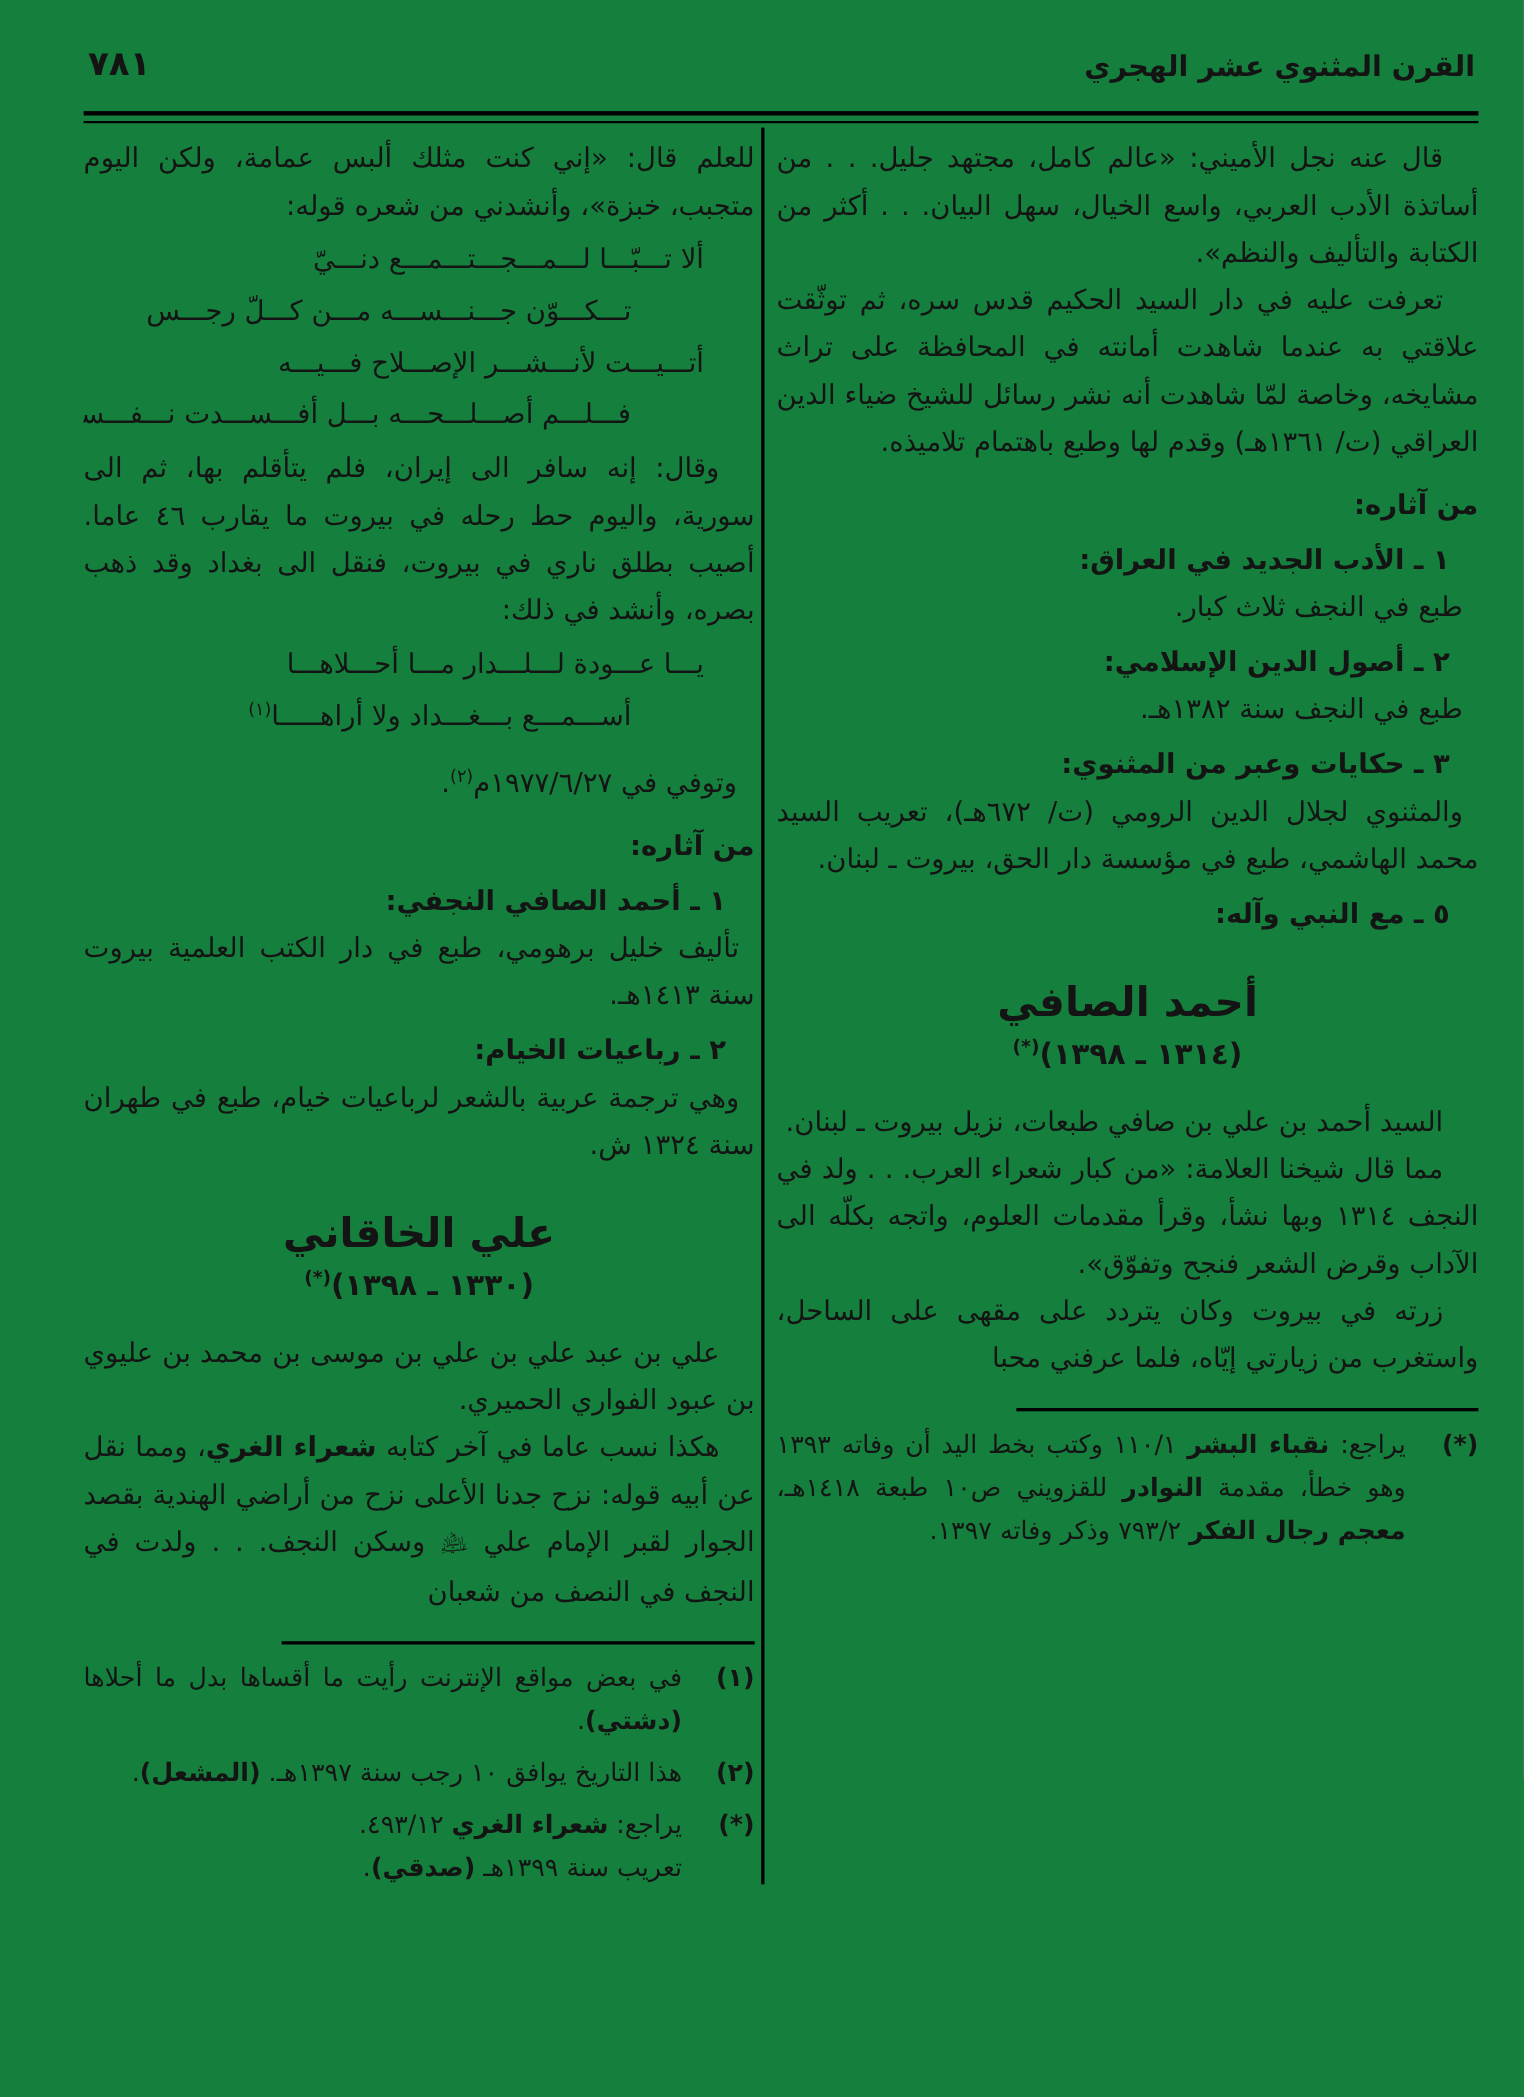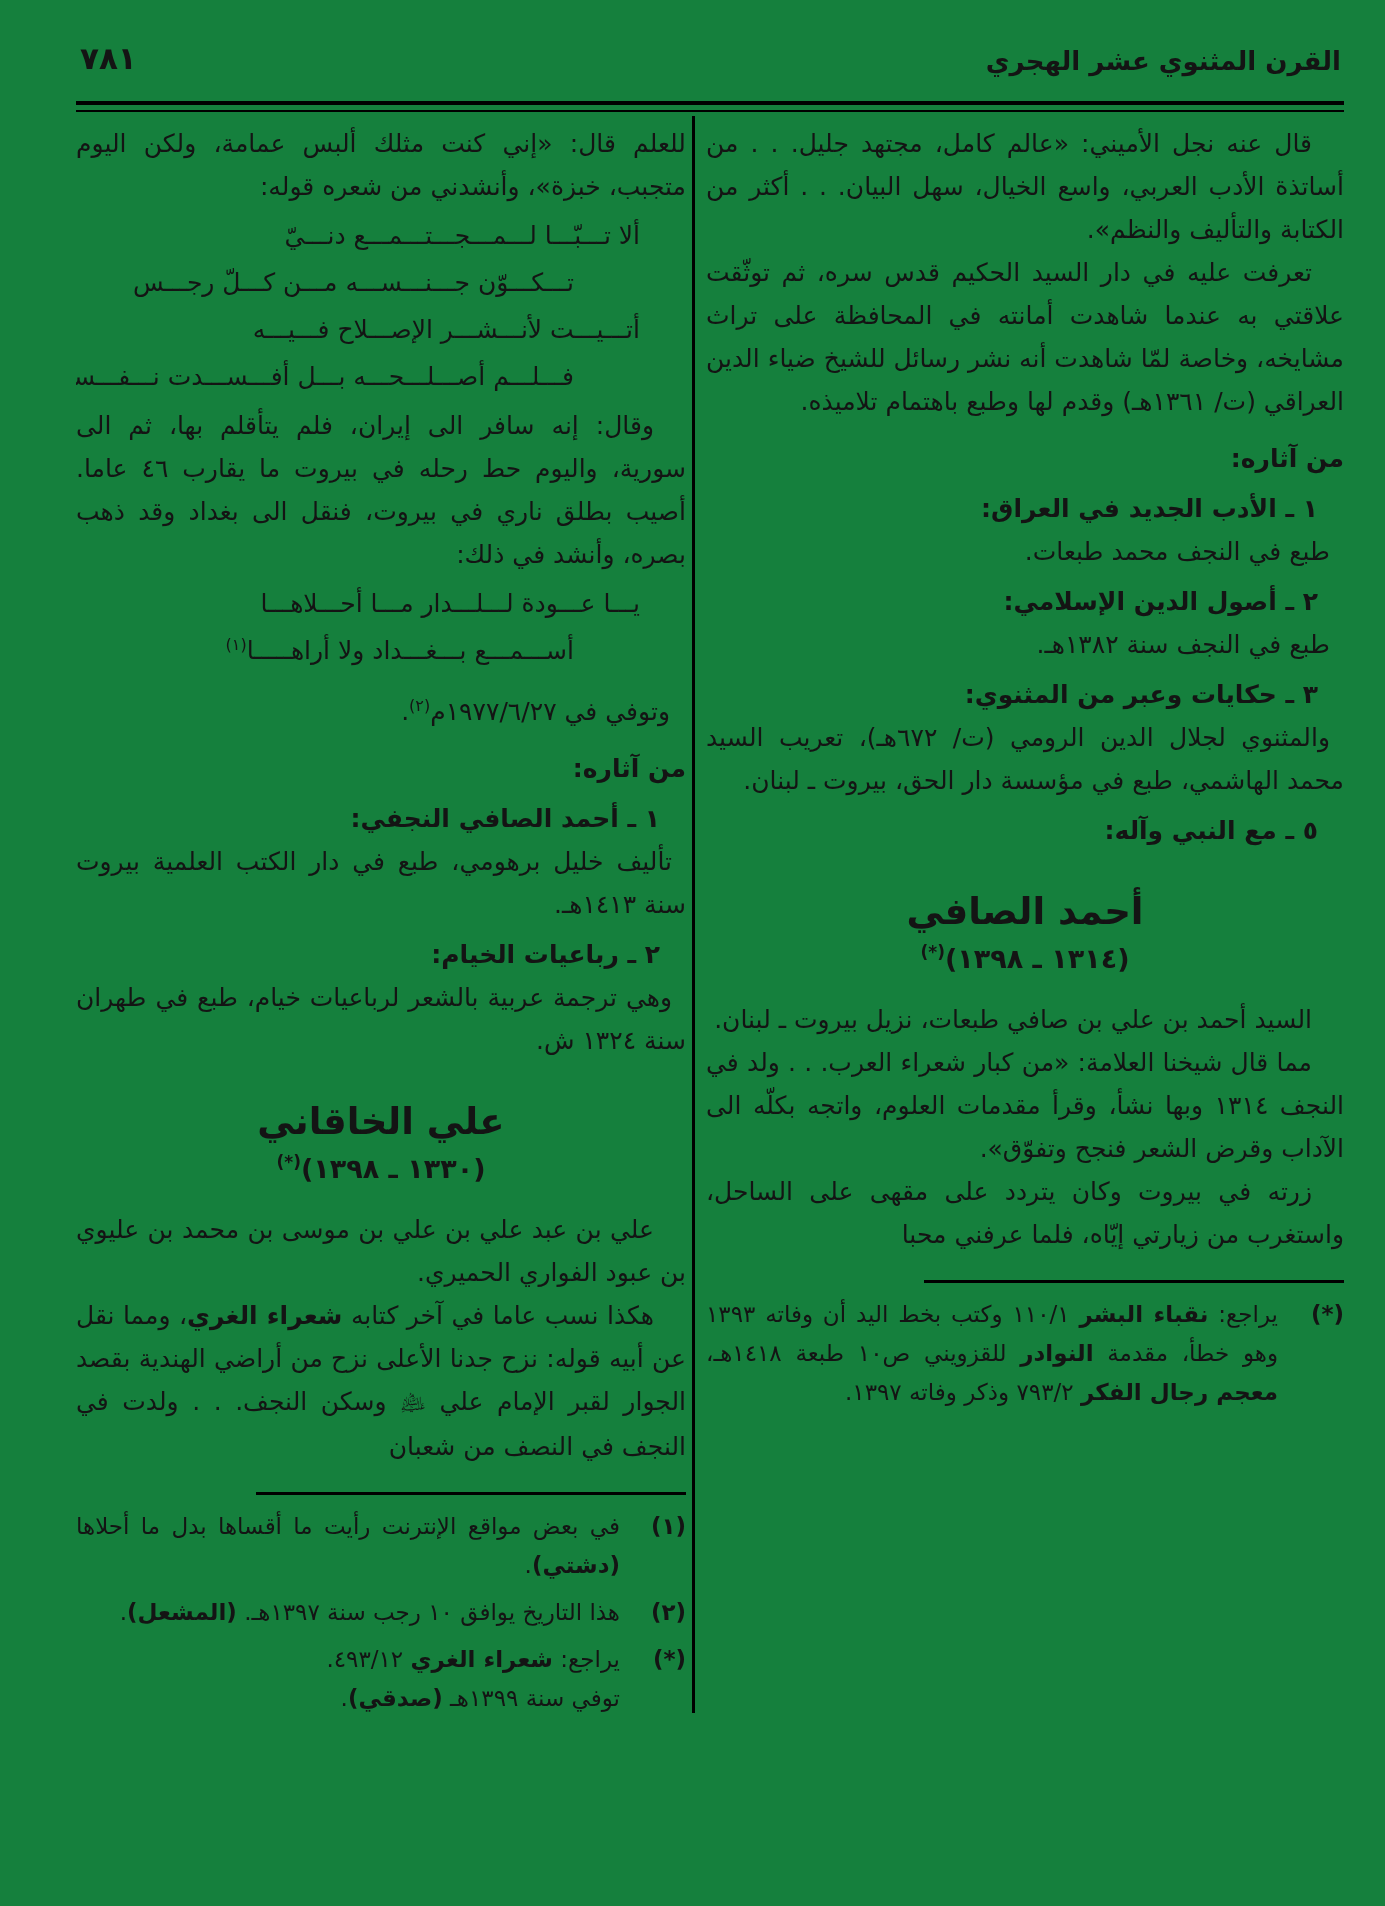--- a/index.html
+++ b/index.html
@@ -80,21 +80,21 @@
   <div class="head-rule-b"></div>
   <div class="divider"></div>
 
   <section class="col col-right">
     <p class="indent">قال عنه نجل الأميني: «عالم كامل، مجتهد جليل. . . من أساتذة الأدب العربي، واسع الخيال، سهل البيان. . . أكثر من الكتابة والتأليف والنظم».</p>
     <p class="indent">تعرفت عليه في دار السيد الحكيم قدس سره، ثم توثّقت علاقتي به عندما شاهدت أمانته في المحافظة على تراث مشايخه، وخاصة لمّا شاهدت أنه نشر رسائل للشيخ ضياء الدين العراقي (ت/ ١٣٦١هـ) وقدم لها وطبع باهتمام تلاميذه.</p>
 
     <p class="works-heading">من آثاره:</p>
 
     <p class="work-title">١ ـ الأدب الجديد في العراق:</p>
-    <p class="work-note">طبع في النجف محمد طبعات.</p>
+    <p class="work-note">طبع في النجف ثلاث كبار.</p>
 
     <p class="work-title">٢ ـ أصول الدين الإسلامي:</p>
     <p class="work-note">طبع في النجف سنة ١٣٨٢هـ.</p>
 
     <p class="work-title">٣ ـ حكايات وعبر من المثنوي:</p>
     <p class="work-note">والمثنوي لجلال الدين الرومي (ت/ ٦٧٢هـ)، تعريب السيد محمد الهاشمي، طبع في مؤسسة دار الحق، بيروت ـ لبنان.</p>
 
 
     <p class="work-title">٥ ـ مع النبي وآله:</p>
 
@@ -173,19 +173,19 @@
       </div>
     </div>
 
     <div class="fn">
       <span class="fn-marker">(*)</span>
       <div class="fn-text">
         <div>
           <span>يراجع: </span><b>شعراء الغري</b><span> ١٢‏/٤٩٣.</span>
         </div>
         <div>
-          <span>توفي سنة ١٣٩٩هـ </span><b>(صدقي)</b><span>.</span>
+          <span>تعريب سنة ١٣٩٩هـ </span><b>(صدقي)</b><span>.</span>
         </div>
       </div>
     </div>
   </section>
 
 </div>
 
 </body></html>

